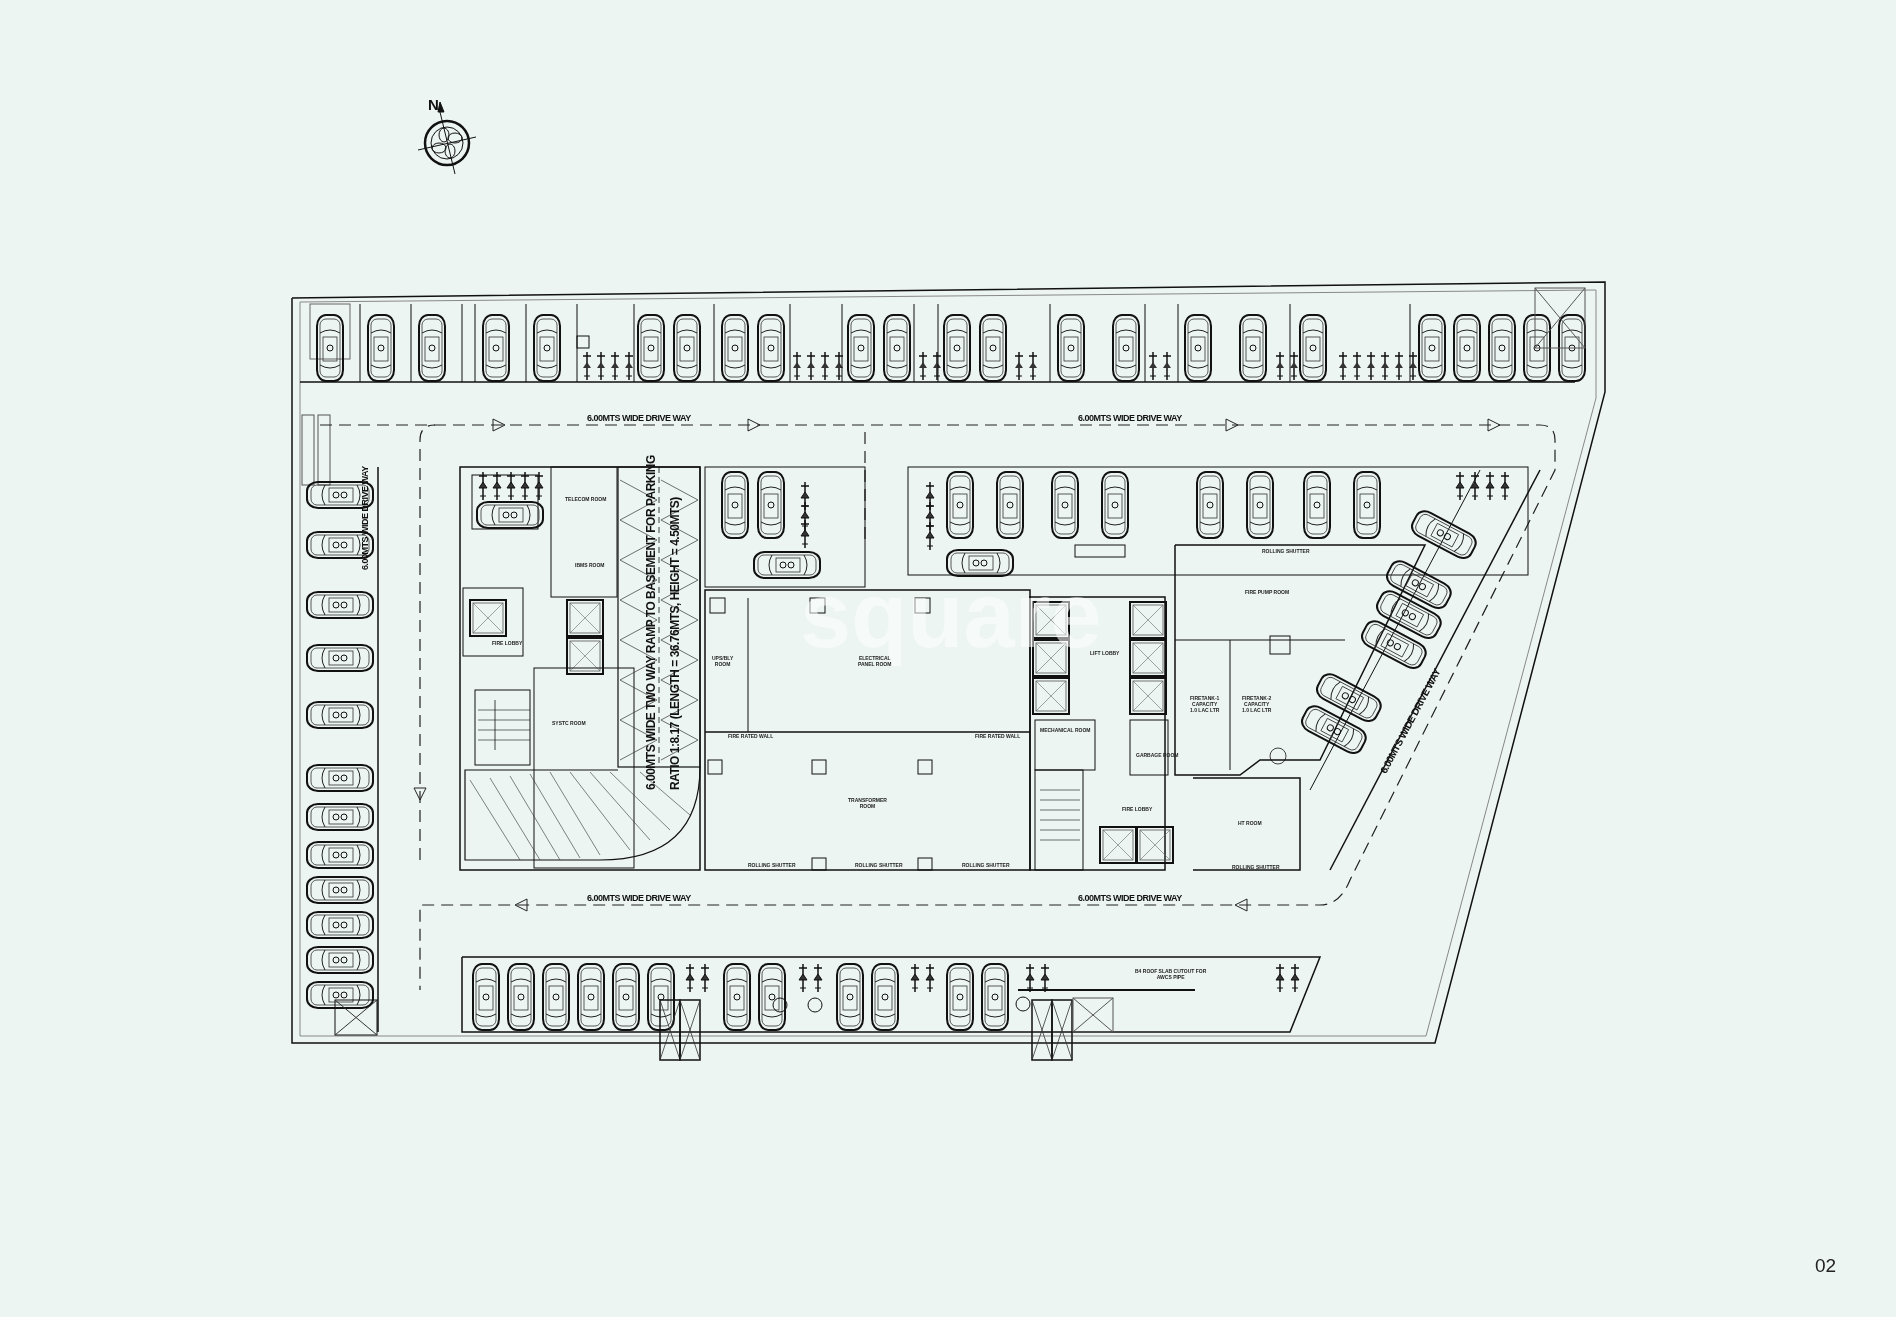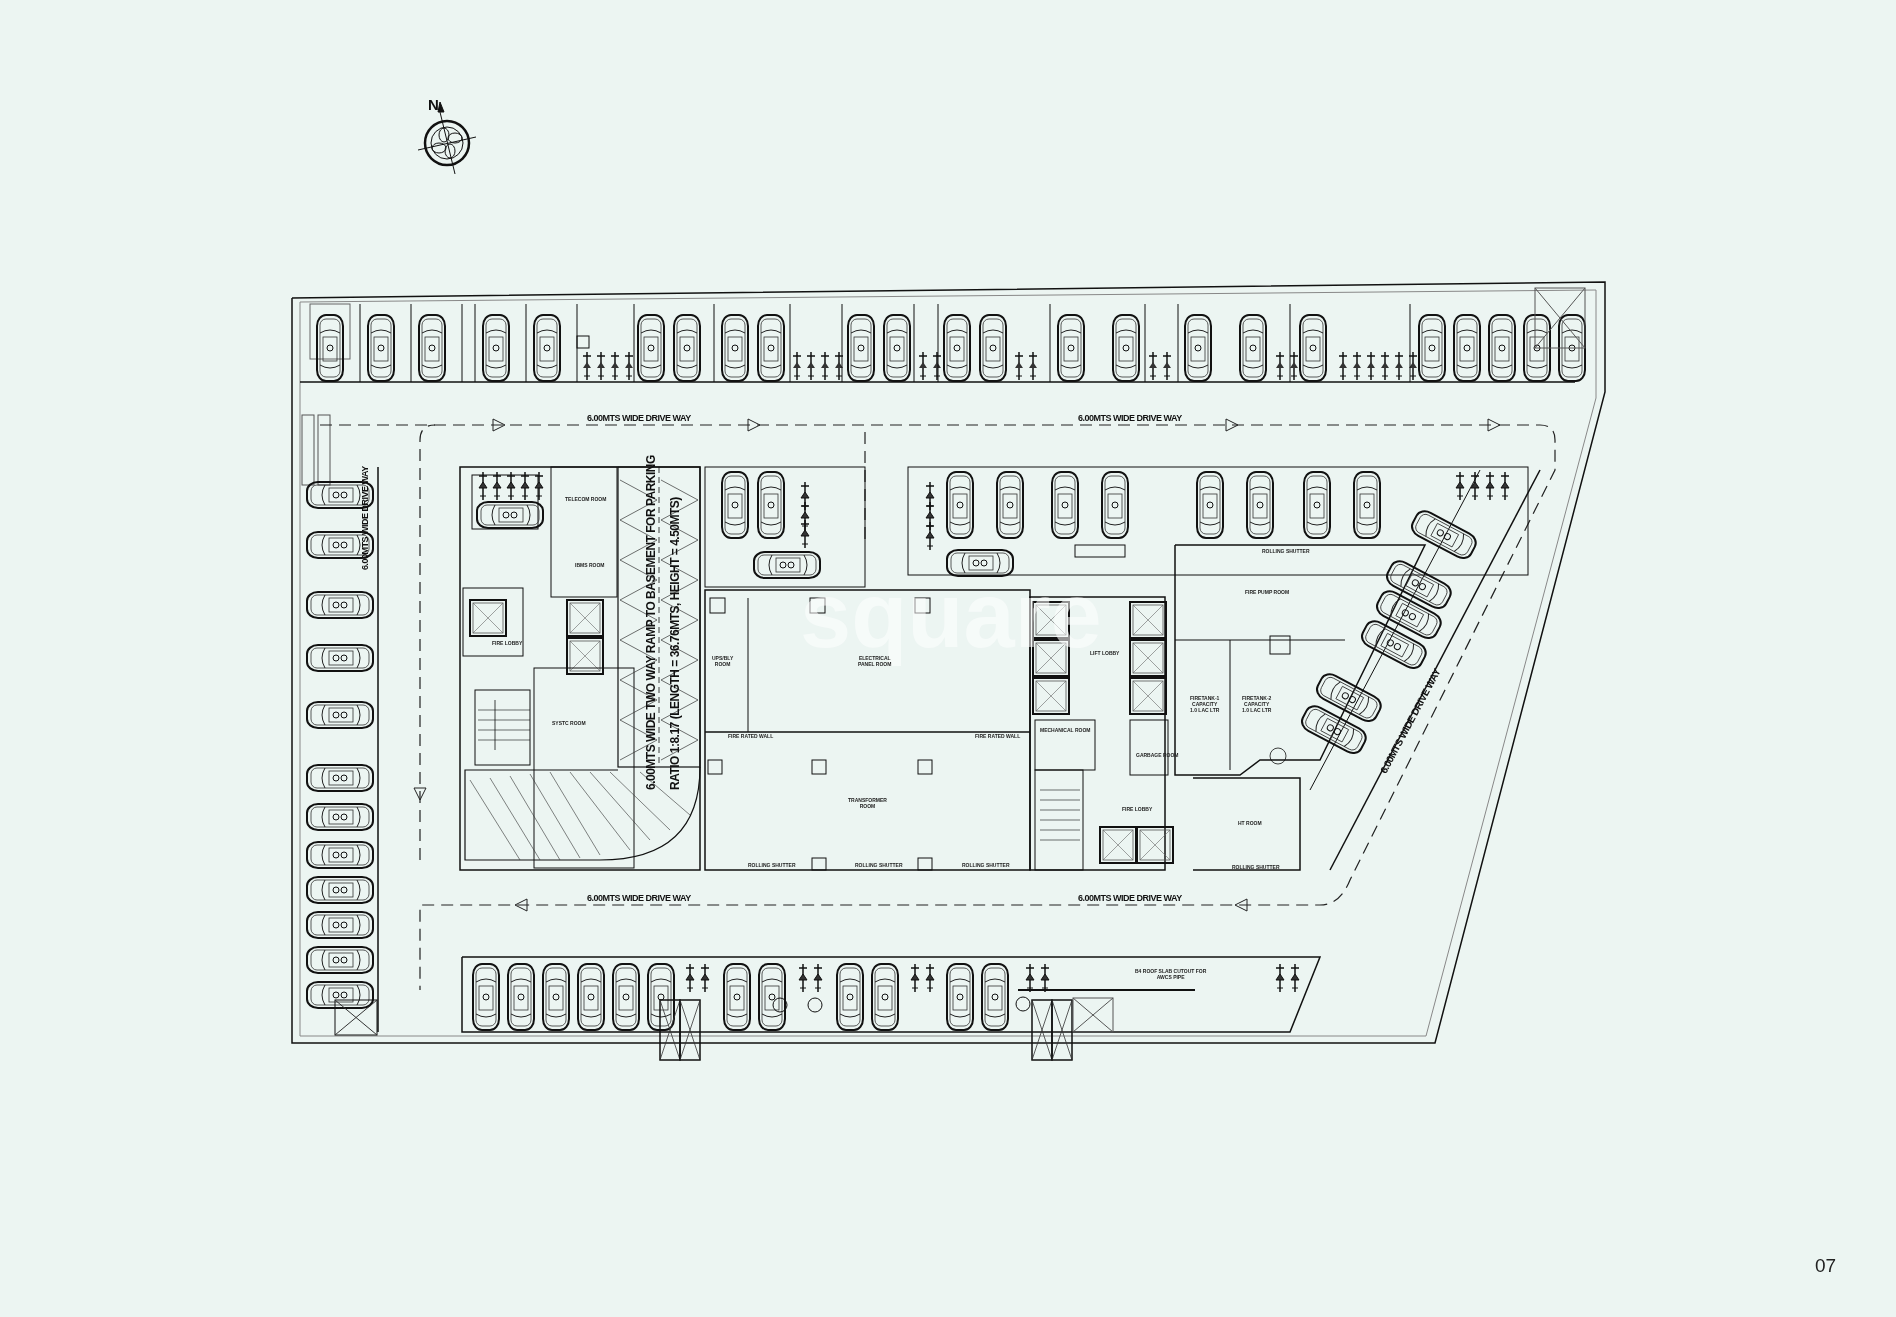--- a/index.html
+++ b/index.html
@@ -383,13 +383,13 @@
 AWCS PIPE</div>
 
 <div class="tiny" style="left:728px;top:733px;">FIRE RATED WALL</div>
 <div class="tiny" style="left:975px;top:733px;">FIRE RATED WALL</div>
 <div class="tiny" style="left:748px;top:862px;">ROLLING SHUTTER</div>
 <div class="tiny" style="left:855px;top:862px;">ROLLING SHUTTER</div>
 <div class="tiny" style="left:962px;top:862px;">ROLLING SHUTTER</div>
 <div class="tiny" style="left:1232px;top:864px;">ROLLING SHUTTER</div>
 <div class="tiny" style="left:1262px;top:548px;">ROLLING SHUTTER</div>
 
-<div class="page-num">07</div>
+<div class="page-num">02</div>
 
 </body></html>

